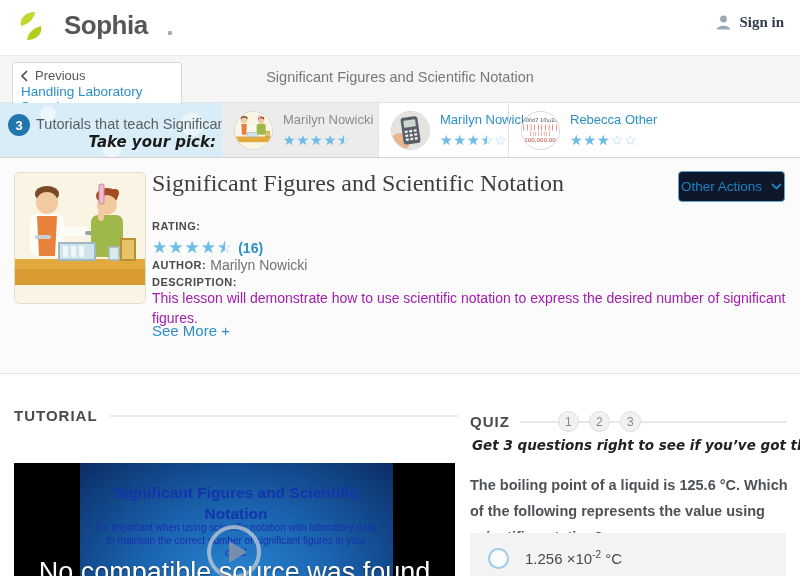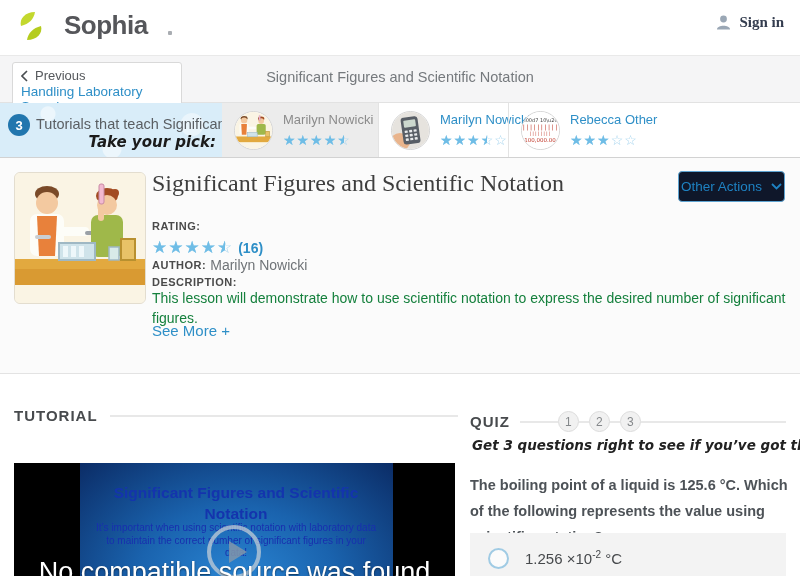--- a/index.html
+++ b/index.html
@@ -67,21 +67,21 @@
   .other-actions{position:absolute;right:15px;top:13px;display:flex;align-items:center;gap:9px;
                  border:1px solid #5ea4d2;border-radius:4px;background:#0f172a;color:#1e82c2;
                  font-size:13.5px;padding:7px 2px;cursor:pointer;}
   .meta-label{font-size:11px;font-weight:bold;color:#4a4a4a;letter-spacing:.5px;}
   .rating-label{position:absolute;left:152px;top:62px;}
   .rating-row{position:absolute;left:152px;top:81px;display:flex;align-items:center;gap:5px;text-align:center;}
   .rating-count{font-size:14px;font-weight:bold;color:#2e8fc7;cursor:pointer;}
   .author-row{position:absolute;left:152px;top:99px;display:flex;align-items:center;gap:4px;}
   .author-name{font-size:14px;color:#6f7377;}
   .desc-label{position:absolute;left:152px;top:118px;}
-  .desc-text{position:absolute;left:152px;top:131px;width:636px;font-size:14px;color:#15803d;line-height:1.4;}
+  .desc-text{position:absolute;left:152px;top:131px;width:636px;font-size:14px;color:#a21caf;line-height:1.4;}
   .see-more{position:absolute;left:152px;top:164px;font-size:15px;color:#2e8fc7;cursor:pointer;}
 
   
   .content{position:absolute;left:0;top:374px;width:800px;height:202px;background:#fff;}
   .sec-head{position:absolute;display:flex;align-items:center;}
   .sec-label{font-size:15px;font-weight:bold;color:#474a4d;letter-spacing:1px;}
   .sec-line{height:2px;background:#e8e8e8;flex:1;}
   .tutorial-head{left:14px;top:33px;width:444px;gap:12px;}
   .quiz-head{left:470px;top:37px;width:316px;gap:0;}
   .quiz-head .sec-label{margin-right:10px;}

